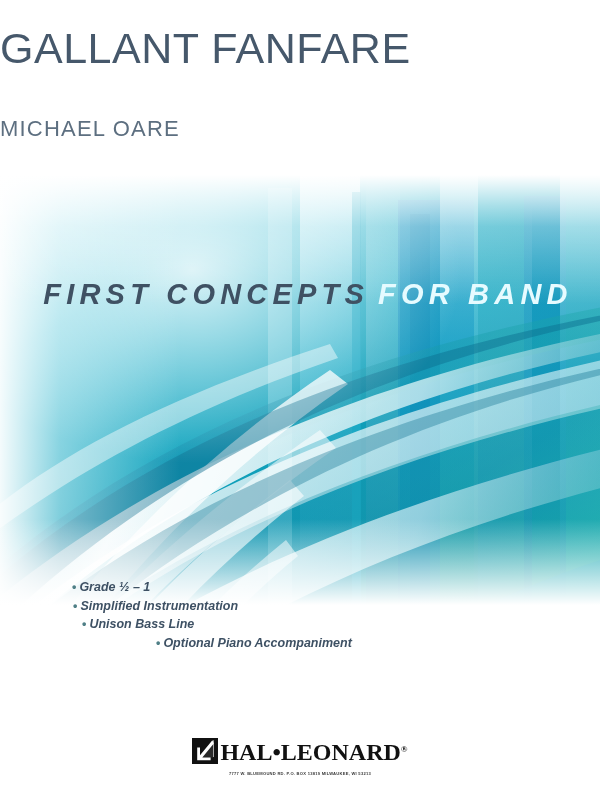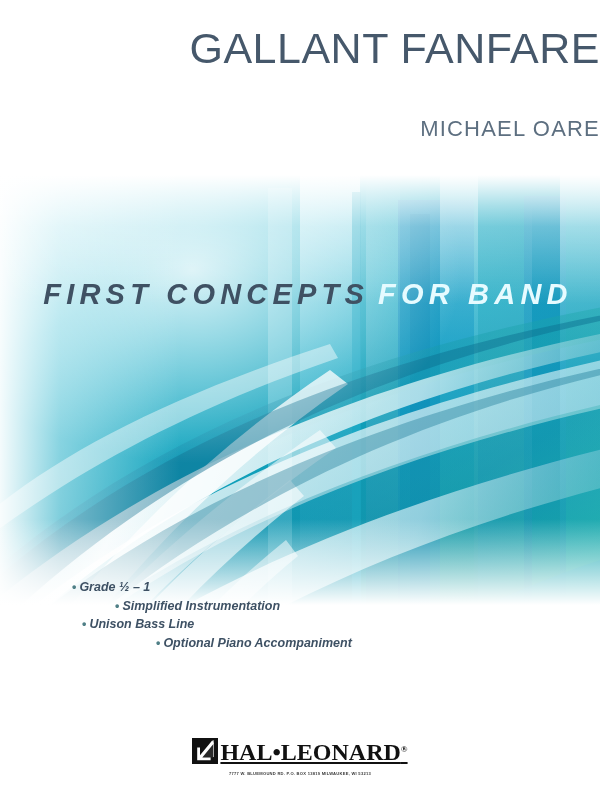--- a/index.html
+++ b/index.html
@@ -19,21 +19,21 @@
     overflow: hidden;
   }
 
   
   #title-block {
     position: absolute;
     top: 0;
     left: 0;
     width: 600px;
     z-index: 40;
-    text-align: right;
+    text-align: left;
   }
   #cover-title {
     margin: 0;
     padding-top: 26px;
     font-family: "Liberation Sans", sans-serif;
     font-size: 43px;
     font-weight: 400;
     letter-spacing: 0.5px;
     color: #46586b;
     line-height: 1.05;
@@ -101,21 +101,21 @@
     color: #3e5164;
     line-height: 18.5px;
     white-space: nowrap;
   }
   .feature .dot {
     color: #4f7f86;
     font-style: normal;
     margin-right: 3px;
   }
   .f0 { padding-left: 72px; }
-  .f1 { padding-left: 115px; }
+  .f1 { padding-left: 73px; }
   .f2 { padding-left: 74px; margin-left: 8px; }
   .f3 { padding-left: 156px; }
 
   
   #publisher {
     position: absolute;
     left: 0;
     top: 736px;
     width: 600px;
     z-index: 45;
@@ -133,21 +133,20 @@
   }
   #logo-wordmark {
     font-family: "Liberation Serif", serif;
     font-size: 24px;
     font-weight: bold;
     color: #111111;
     letter-spacing: 0px;
     margin-left: 2px;
     line-height: 26px;
     white-space: nowrap;
-    text-decoration: underline;
   }
   #logo-wordmark .reg {
     font-size: 9px;
     vertical-align: 8px;
   }
   #publisher-address {
     margin-top: 3px;
     font-family: "Liberation Sans", sans-serif;
     font-size: 4.1px;
     font-weight: bold;

